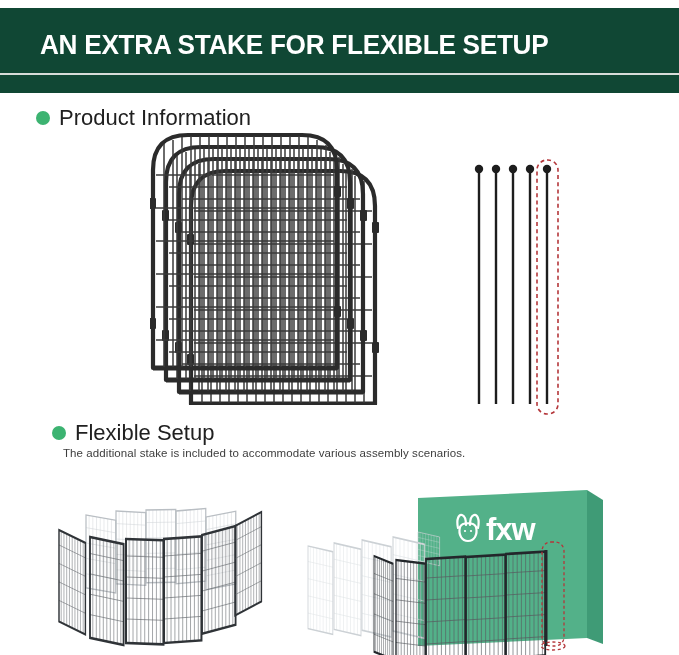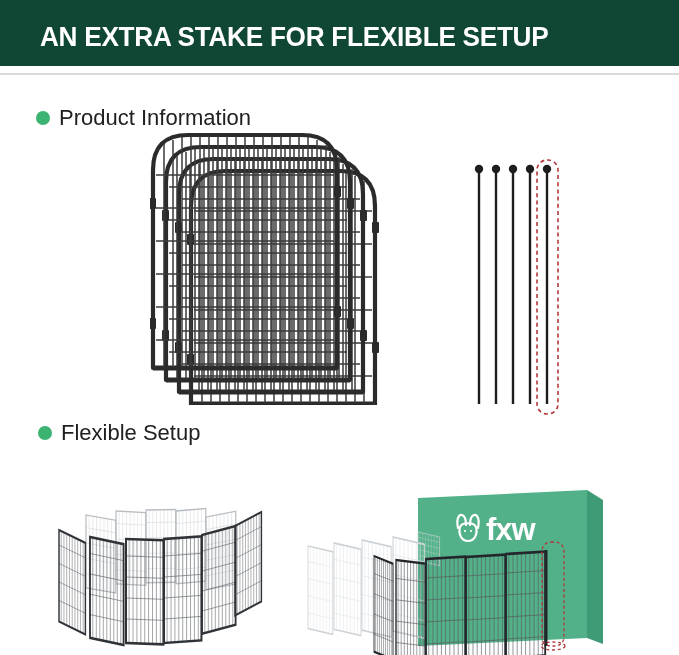--- a/index.html
+++ b/index.html
@@ -7,21 +7,21 @@
   body {
     background:#ffffff;
     font-family:"Liberation Sans", sans-serif;
     position:relative;
     overflow:hidden;
   }
   #page { position:relative; width:679px; height:655px; background:#fff; }
 
   
   .header-band {
-    position:absolute; left:0; top:0; width:679px; height:66px;
+    position:absolute; left:0; top:8px; width:679px; height:85px;
     background:#104734;
   }
   .header-title {
     position:absolute; left:40px; top:22px;
     font-size:27px; font-weight:bold; letter-spacing:-0.3px;
     color:#ffffff; white-space:nowrap;
     font-family:"Liberation Sans", sans-serif;
     transform:scaleX(0.97); transform-origin:left center;
   }
   .header-underline {
@@ -39,21 +39,21 @@
   }
   .section-title {
     font-size:22px; color:#202020; font-weight:400; white-space:nowrap;
   }
   .section-sub {
     position:absolute; font-size:11.5px; color:#3d3d3d; white-space:nowrap;
     letter-spacing:0.08px;
   }
 
   #sec1-head { left:36px; top:105px; }
-  #sec2-head { left:38px; top:420px; }
+  #sec2-head { left:52px; top:420px; }
   #sec2-sub  { left:63px; top:447px; }
 
   
   .art { position:absolute; }
   #panel-stack { left:150px; top:130px; }
   #stakes      { left:460px; top:155px; }
   #playpen     { left:28px;  top:490px; }
   #wallscene   { left:300px; top:488px; }
 </style>
 </head>
@@ -159,20 +159,21 @@
         </g>
     </g>
 
     <rect x="77" y="5" width="21" height="254" rx="10" fill="none" stroke="#b4363a" stroke-width="1.6" stroke-dasharray="4 3.2"></rect>
   </svg>
 
   <div class="section-head" id="sec2-head">
     <span class="bullet-dot"></span>
     <span class="section-title">Flexible Setup</span>
   </div>
+  <div class="section-sub" id="sec2-sub">The additional stake is included to accommodate various assembly scenarios.</div>
 
   <svg class="art" id="playpen" width="262" height="158" viewBox="0 0 262 158">
     <defs>
 
       <g id="ppanel-dark">
         <g stroke="#6e7276" stroke-width="0.7">
           <line x1="4" y1="0" x2="4" y2="104"></line>
           <line x1="9" y1="0" x2="9" y2="104"></line>
           <line x1="14" y1="0" x2="14" y2="104"></line>
           <line x1="19" y1="0" x2="19" y2="104"></line>

